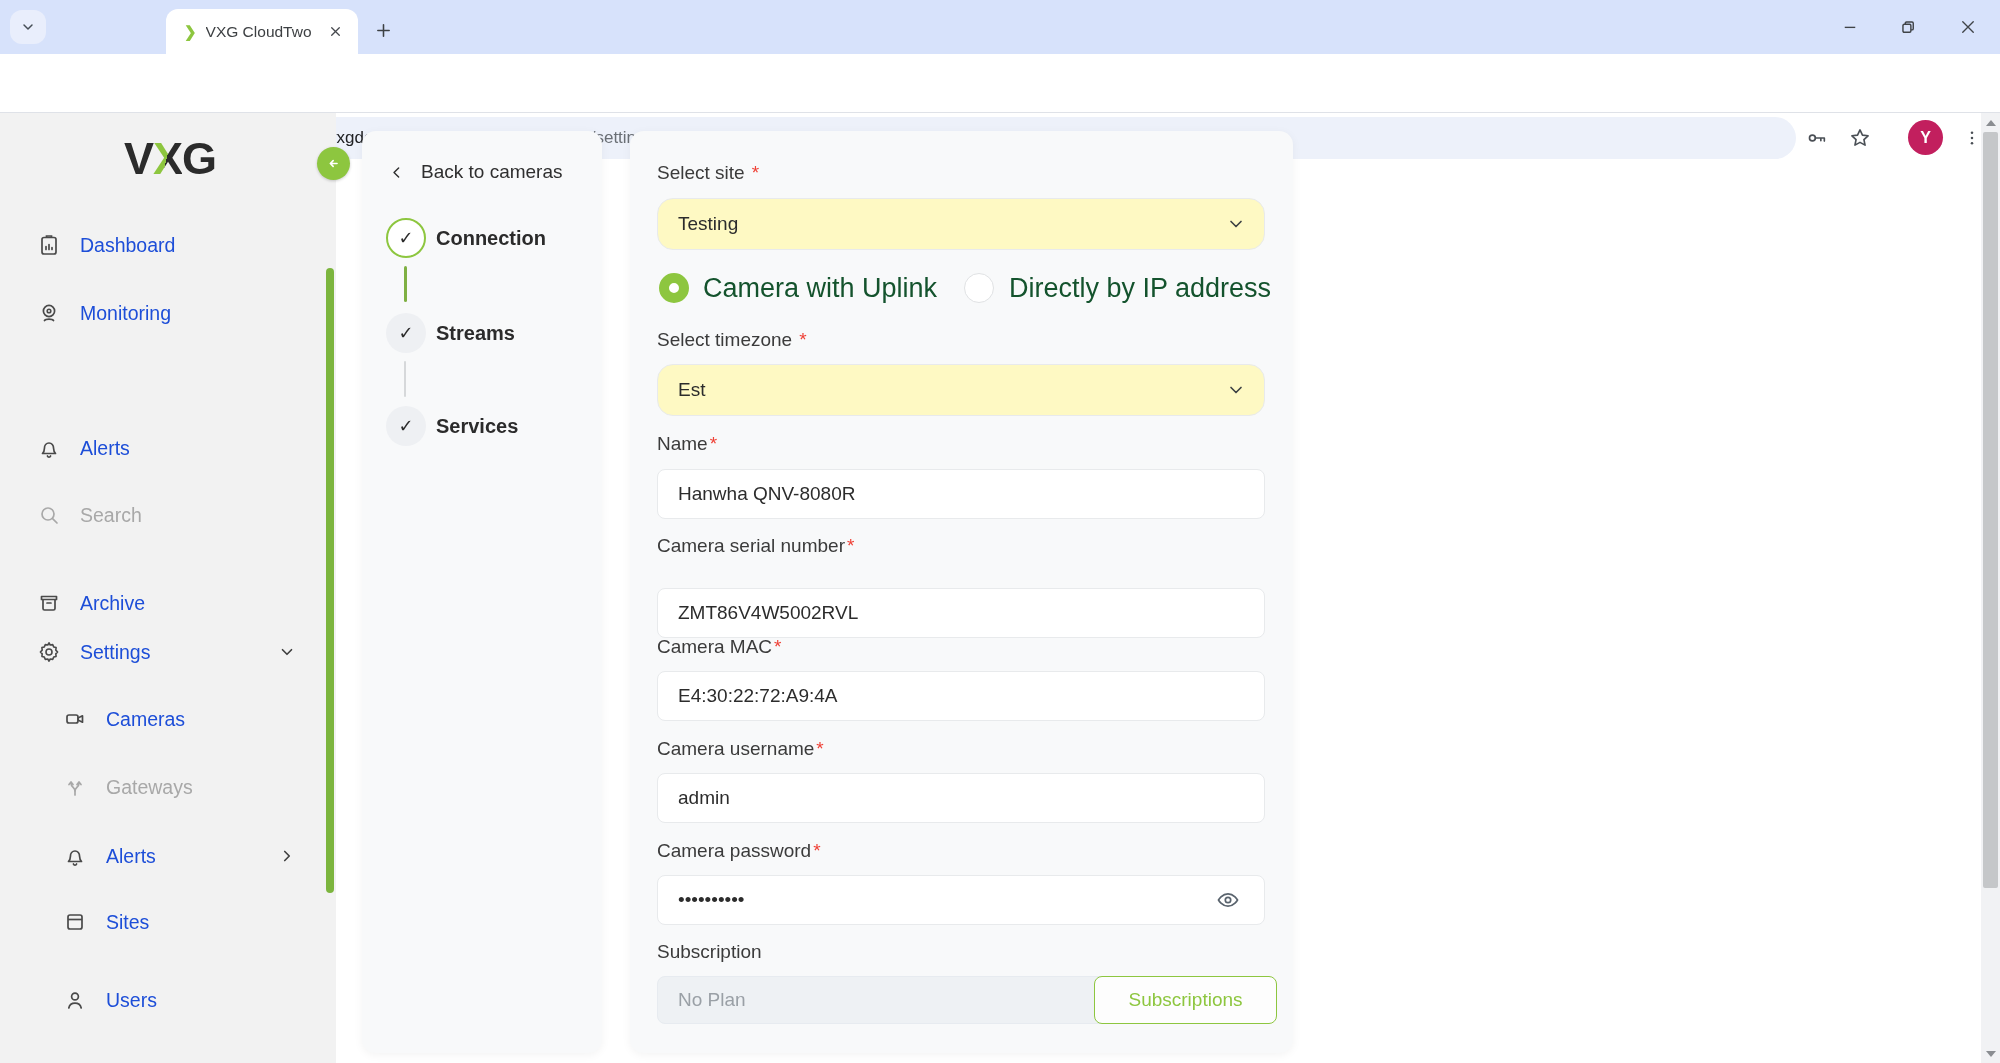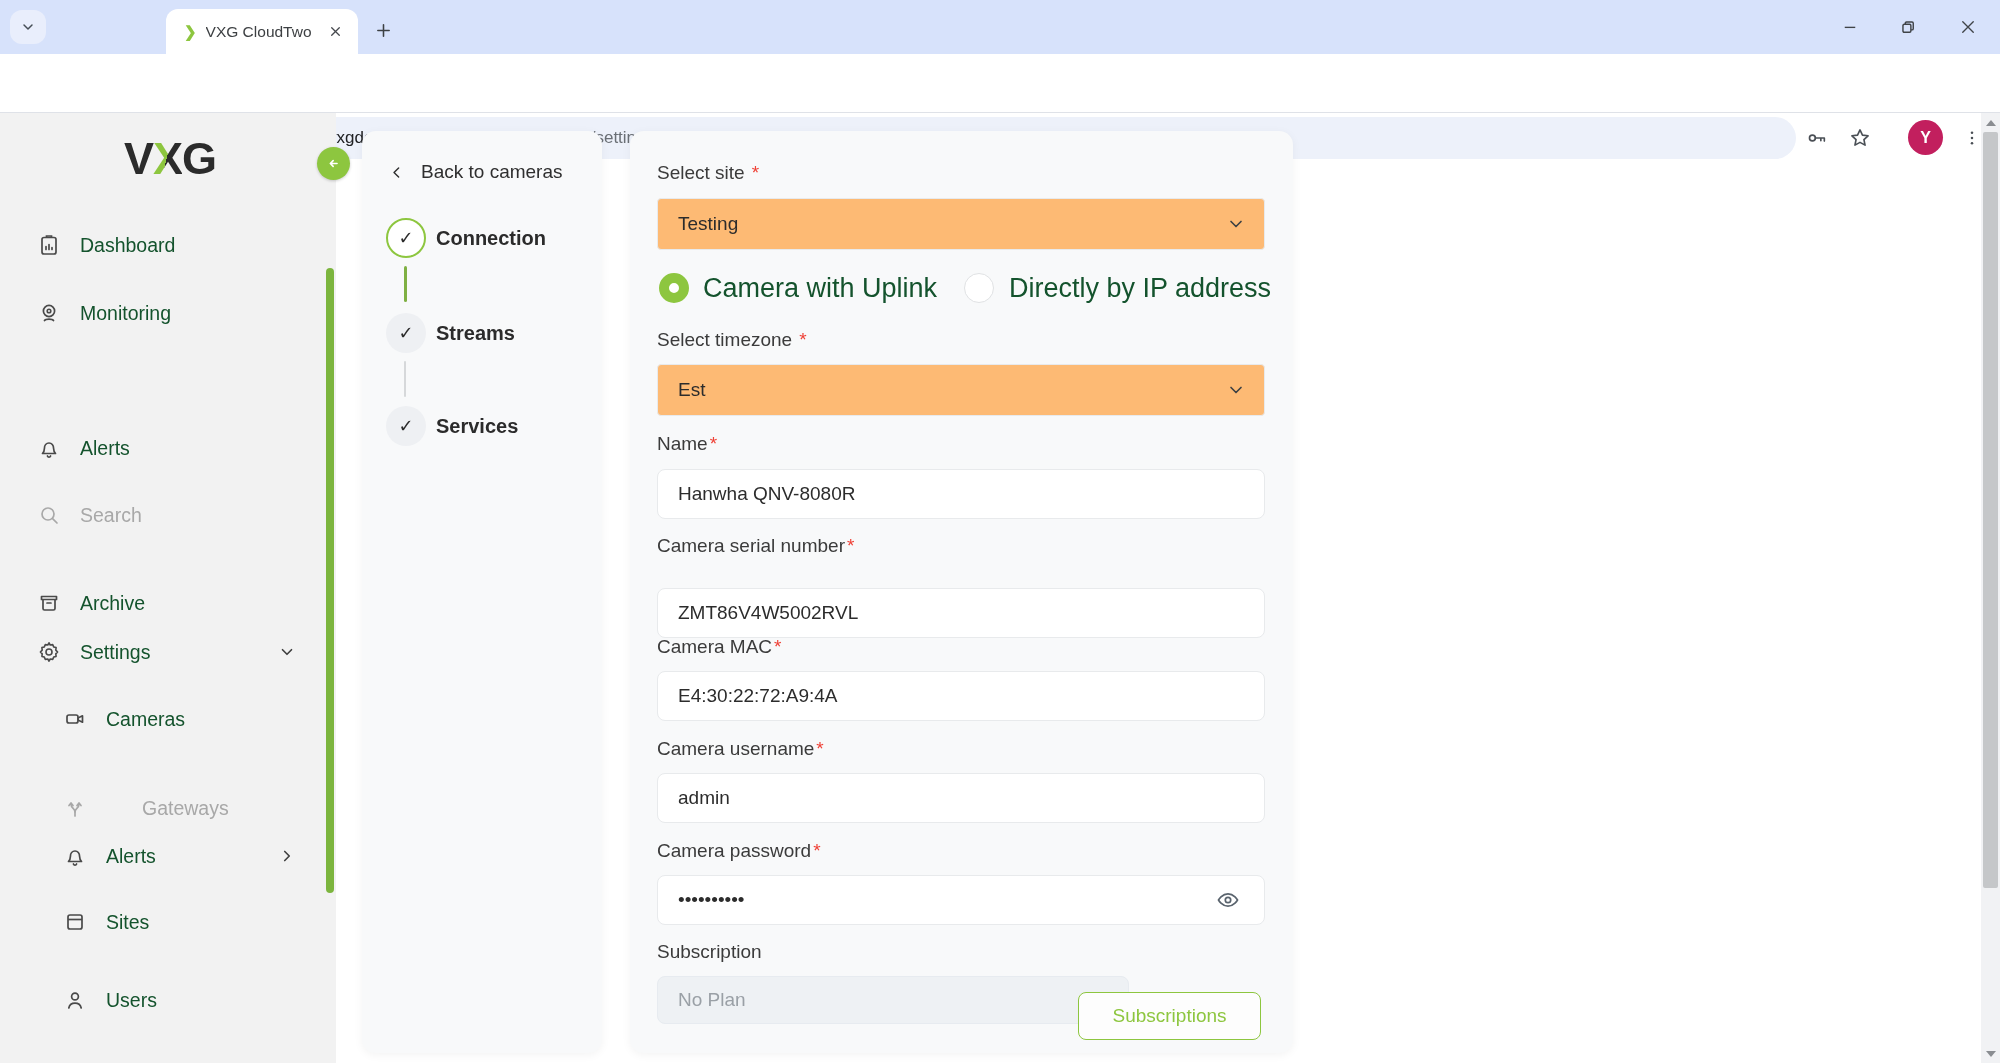--- a/index.html
+++ b/index.html
@@ -37,21 +37,21 @@
   .tri-dn{width:0;height:0;border-left:5px solid transparent;border-right:5px solid transparent;border-top:6px solid #8a8d91;}
 
   
   .sidebar{left:0;top:113px;width:336px;height:950px;background:#f2f2f2;overflow:hidden;}
   .logo{left:124px;top:20px;font-size:45px;font-weight:800;letter-spacing:-1px;color:#2b2b2b;}
   .logo .lx{background:linear-gradient(105deg,#8dc63f 48%,#2b2b2b 48%);
             -webkit-background-clip:text;background-clip:text;color:transparent;}
   .sitem{left:0;width:336px;height:34px;display:flex;align-items:center;cursor:pointer;}
   .sitem .ic{width:26px;height:26px;margin-left:36px;flex:none;display:flex;align-items:center;justify-content:center;}
   .sitem.ind .ic{margin-left:62px;}
-  .sitem .lbl{margin-left:18px;font-size:19.5px;color:#14532d;}
+  .sitem .lbl{margin-left:18px;font-size:19.5px;color:#1d4ed8;}
   .sitem.dim .lbl{color:#a8a8a8;}
   .sitem .spacer{flex:1;}
   .sitem .chev{margin-right:40px;}
   .greenbar{left:326px;top:268px;width:8px;height:625px;background:#7cb53e;border-radius:4px;cursor:pointer;}
   .collapse{left:317px;top:147px;width:33px;height:33px;border-radius:50%;background:#8dc63f;
             display:flex;align-items:center;justify-content:center;cursor:pointer;box-shadow:0 1px 3px rgba(0,0,0,.2);z-index:5;}
 
   
   .card{top:131px;background:#f8f9fa;border-radius:14px;box-shadow:0 2px 10px rgba(0,0,0,.05);}
   .stepcard{left:362px;width:240px;height:922px;}
@@ -65,37 +65,37 @@
   .stepcircle.active{background:#fff;border:2px solid #8dc63f;box-sizing:border-box;}
   .steplabel{left:74px;font-size:20px;font-weight:bold;color:#2b2b2b;transform:translateY(-50%);cursor:pointer;}
   .conn{left:42px;width:3px;border-radius:2px;}
   .conn.green{background:#7fb043;}
   .conn.gray{background:#d6d8da;width:2px;}
 
   
   .flabel{left:27px;font-size:19px;color:#3b3b3b;white-space:nowrap;}
   .req{color:#ef4136;margin-left:2px;}
   .req.spaced{margin-left:7px;}
-  .select{left:27px;width:608px;height:52px;background:#fdba74;border:1px solid #e8eaec;border-radius:4px;
+  .select{left:27px;width:608px;height:52px;background:#fef9c3;border:1px solid #e8eaec;border-radius:16px;
           box-sizing:border-box;display:flex;align-items:center;cursor:pointer;}
   .selval{font-size:19px;color:#2c2c2c;margin-left:20px;flex:1;}
   .ddchev{margin-right:18px;}
   .tinput{left:27px;width:608px;height:50px;background:#fff;border:1px solid #e8eaec;border-radius:8px;
           box-sizing:border-box;font-size:19px;color:#2c2c2c;padding:0 20px;outline:none;
           font-family:"Liberation Sans",sans-serif;}
   .radio{width:30px;height:30px;border-radius:50%;box-sizing:border-box;cursor:pointer;}
   .radio.on{border:10px solid #8dc63f;background:#fff;}
   .radio.off{border:1px solid #e0e2e4;background:#fff;}
   .radlbl{font-size:27px;font-weight:400;color:#14532d;transform:translateY(-50%);cursor:pointer;}
   .eyebtn{left:576px;top:756px;width:44px;height:26px;display:flex;align-items:center;justify-content:center;cursor:pointer;}
   .dinput{left:27px;width:472px;height:48px;background:#eef1f4;border:1px solid #e7ebf0;border-radius:8px;
           box-sizing:border-box;font-size:19px;color:#9aa0a6;padding:0 20px;outline:none;
           font-family:"Liberation Sans",sans-serif;}
-  .subsbtn{left:448px;width:183px;height:48px;background:#fdfdfd;border:1.5px solid #8dc63f;border-radius:8px;
-           box-sizing:border-box;color:#8dc63f;font-size:19px;display:flex;align-items:center;justify-content:center;cursor:pointer;margin-top:16px;}
+  .subsbtn{left:464px;width:183px;height:48px;background:#fdfdfd;border:1.5px solid #8dc63f;border-radius:8px;
+           box-sizing:border-box;color:#8dc63f;font-size:19px;display:flex;align-items:center;justify-content:center;cursor:pointer;}
   svg{display:block;}
 </style>
 </head>
 <body>
 
 <div id="app">
 
   <div class="abs titlebar">
     <div class="abs tabsearch">
       <svg width="16" height="16" viewBox="0 0 24 24">
@@ -258,21 +258,21 @@
           </svg>
         </span>
       <span class="lbl">Settings</span>
       <span class="spacer"></span>
       <span class="chev">
           <svg width="18" height="18" viewBox="0 0 24 24">
             <path d="M6 9l6 6 6-6" fill="none" stroke="#3f3f3f" stroke-width="2.2" stroke-linecap="round" stroke-linejoin="round"></path>
           </svg>
         </span>
     </div>
-    <div class="abs sitem ind dim" style="top:678px;gap:36px;">
+    <div class="abs sitem ind dim" style="top:657px;">
       <span class="ic">
           <svg width="24" height="24" viewBox="0 0 24 24">
             <path d="M12 20v-4" stroke="#a8a8a8" stroke-width="1.7" stroke-linecap="round"></path>
             <path d="M12 16c0-4-4-3.2-4-8M12 16c0-4 4-3.2 4-8" fill="none" stroke="#a8a8a8" stroke-width="1.7" stroke-linecap="round"></path>
             <path d="M6 9.5L8 7l2 2.5M14 9.5L16 7l2 2.5" fill="none" stroke="#a8a8a8" stroke-width="1.7" stroke-linecap="round" stroke-linejoin="round"></path>
           </svg>
         </span>
       <span class="lbl">Gateways</span>
     </div>
     <div class="abs sitem ind" style="top:726px;">

